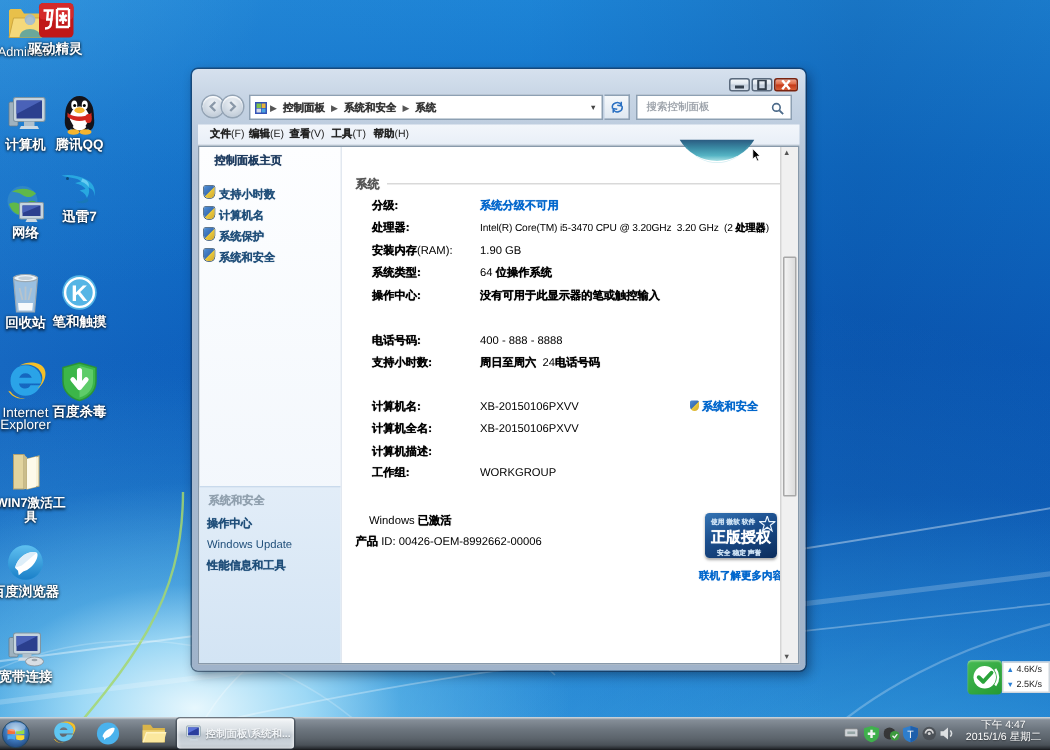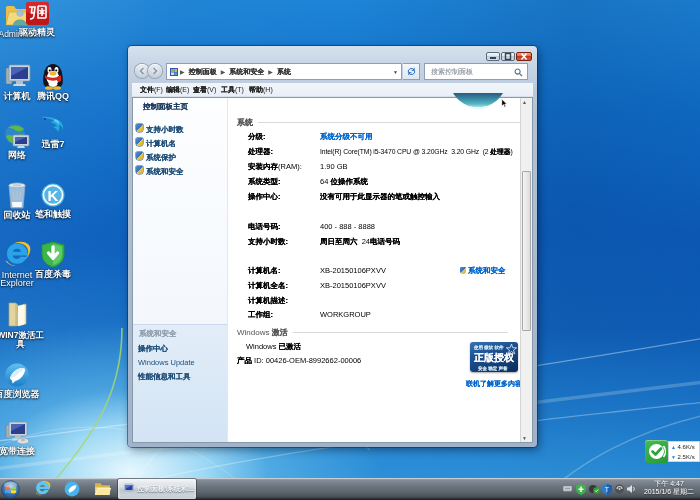--- a/index.html
+++ b/index.html
@@ -342,21 +342,20 @@
       <div class="lab cjk" style="left:20px;top:139px">支持小时数:</div>
         <div class="val" style="left:92px;top:139px"><span class="cjk">周日至周六</span>&nbsp; 24<span class="cjk">电话号码</span></div>
       <div class="lab cjk" style="left:20px;top:168px">计算机名:</div>
         <div class="val" style="left:92px;top:168px">XB-20150106PXVV</div>
       <div class="val" style="left:232px;top:168px"><span class="shield2"></span><span class="link cjk">系统和安全</span></div>
       <div class="lab cjk" style="left:20px;top:183px">计算机全名:</div>
         <div class="val" style="left:92px;top:183px">XB-20150106PXVV</div>
       <div class="lab cjk" style="left:20px;top:198px">计算机描述:</div>
       <div class="lab cjk" style="left:20px;top:212px">工作组:</div>
         <div class="val" style="left:92px;top:212px">WORKGROUP</div>
-      <div class="hdr" style="left:9px;top:229px"><span>Windows </span><span class="cjk">激活</span><span class="rule" style="width:215px"></span></div>
       <div class="lab" style="left:18px;top:244px">Windows <span class="cjk">已激活</span></div>
       <div class="lab" style="left:9px;top:258px"><span class="cjk">产品</span> ID: 00426-OEM-8992662-00006</div>
       <div id="badge">
         <div style="font-size:4.5px;color:#cfe3f5;margin:3px 0 0 4px" class="cjk">使用 微软 软件</div>
         <div style="font-size:10px;color:#fff;margin:1px 0 0 4px" class="cjk">正版授权</div>
         <div style="font-size:4.5px;color:#cfe3f5;margin:1px 0 0 8px" class="cjk">安全 稳定 声誉</div>
         <svg width="11" height="11" viewBox="0 0 14 14" style="position:absolute;right:1px;top:2px">
             <path d="M7,0 L8.6,4.8 L13.6,4.8 L9.6,7.8 L11.1,12.6 L7,9.6 L2.9,12.6 L4.4,7.8 L0.4,4.8 L5.4,4.8 Z" fill="none" stroke="#e8f2fc" stroke-width="1"></path>
           </svg>
       </div>

